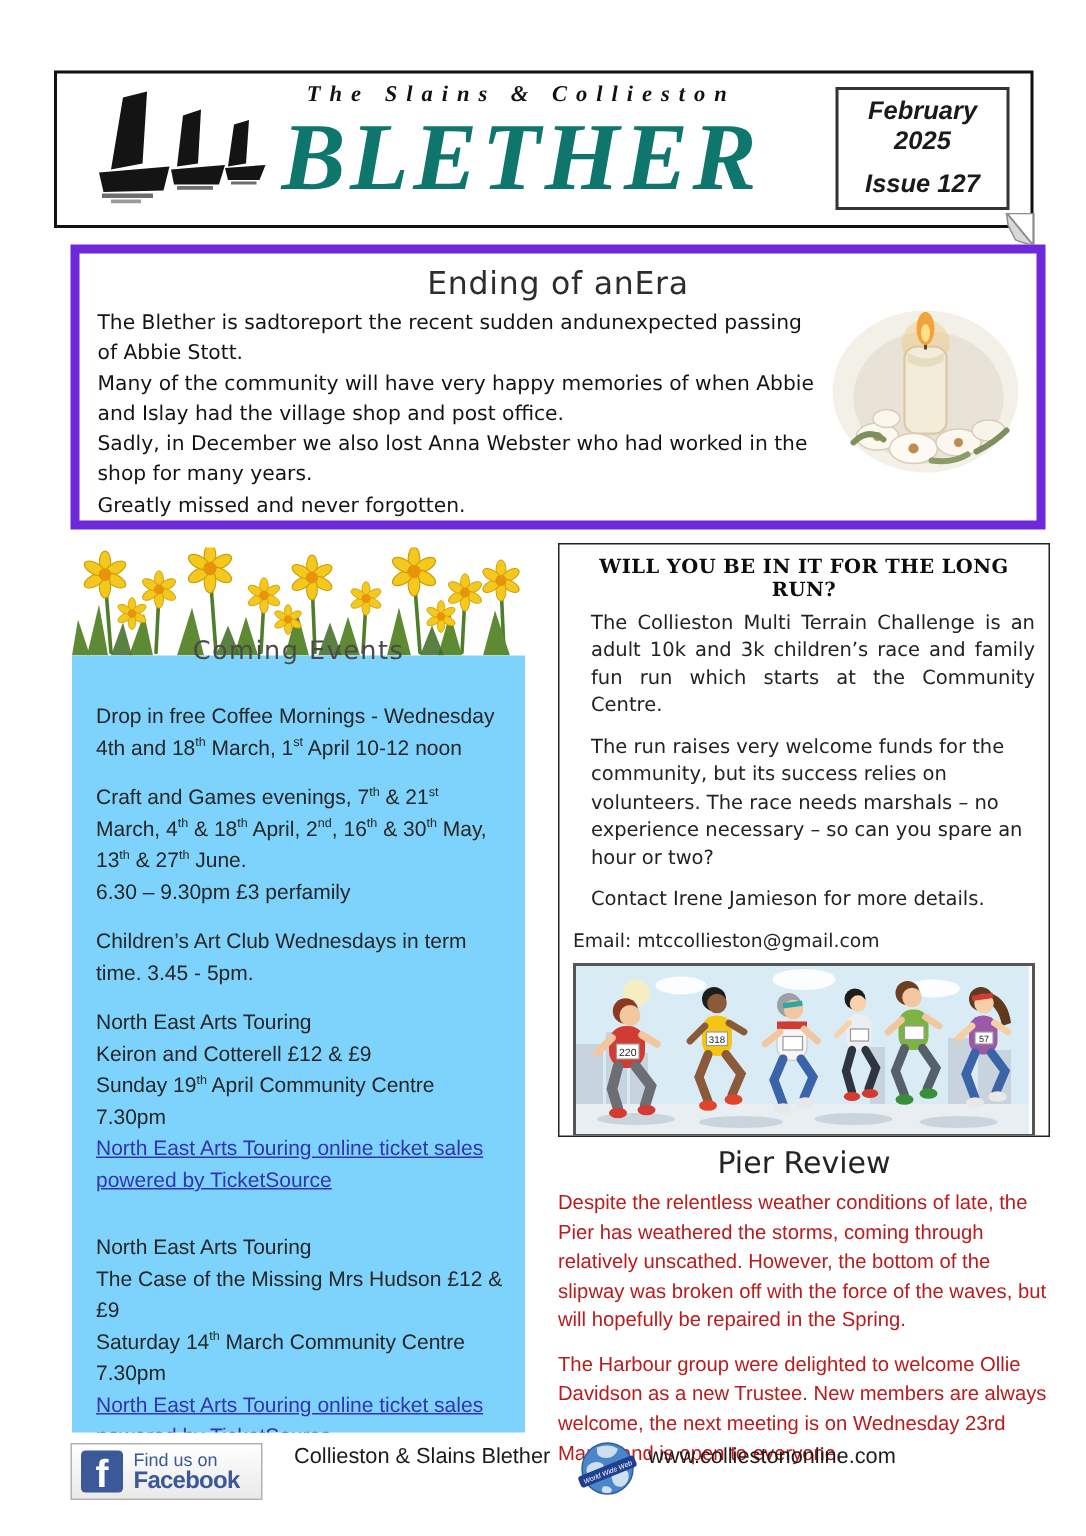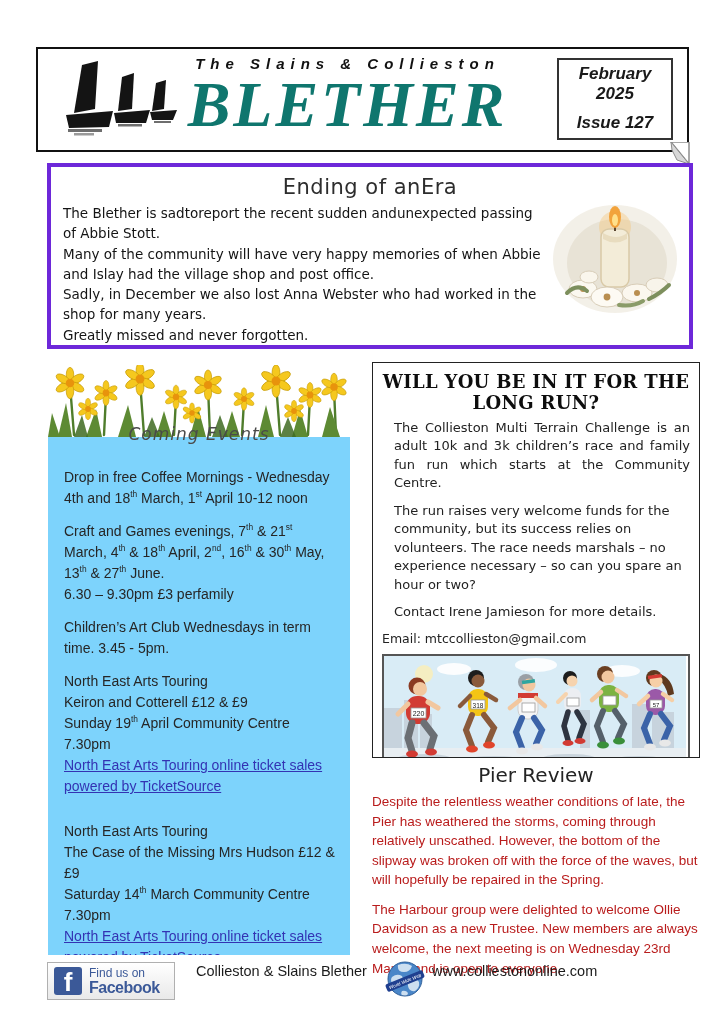--- a/index.html
+++ b/index.html
@@ -5,57 +5,57 @@
   html,body{margin:0;padding:0;background:#fff;}
   .page{position:relative;width:724px;height:1024px;background:#ffffff;overflow:hidden;
         font-family:"Liberation Sans",sans-serif;color:#1a1a1a;}
   sup{font-size:60%;line-height:0;}
 
   
   .masthead{position:absolute;left:36px;top:47px;width:649px;height:101px;
             border:2.5px solid #111;background:#fff;}
   .boats{position:absolute;left:22px;top:8px;}
   .mast-center{position:absolute;left:120px;right:150px;top:6px;text-align:center;}
-  .kicker{font-family:Liberation Sans, sans-serif;font-weight:bold;font-style:italic;
+  .kicker{font-family:Liberation Serif, serif;font-weight:bold;font-style:italic;
           font-size:15px;letter-spacing:6px;color:#111;white-space:nowrap;}
   .blether{font-family:Liberation Serif, serif;font-weight:bold;font-style:italic;
            font-size:64px;letter-spacing:3px;color:#0f766e;line-height:1.02;white-space:nowrap;}
   .issue-box{position:absolute;right:14px;top:9px;width:112px;height:74px;
              border:2px solid #333;text-align:center;font-weight:bold;font-style:italic;
              font-size:17px;padding-top:4px;background:#fff;}
   .issue-box .iss{margin-top:9px;}
   .fold{position:absolute;right:-4px;bottom:-16px;}
 
   
   .obit{position:absolute;left:47px;top:163px;width:638px;height:178px;
-        border:4px solid #6d28d9;background:#fff;}
+        border:6px solid #6d28d9;background:#fff;}
   .obit-title{text-align:center;font-family:"DejaVu Sans",sans-serif;font-size:21px;
               color:#2d2d2d;margin-top:8px;letter-spacing:0.5px;}
   .obit-body{font-family:"DejaVu Sans",sans-serif;font-size:13.5px;line-height:1.5;
              padding:4px 148px 0 12px;color:#141414;}
   .candle{position:absolute;right:4px;top:26px;}
 
   
   .daffodils{position:absolute;left:48px;top:365px;}
   .events-box{position:absolute;left:48px;top:437px;width:302px;height:518px;
               background:#7dd3fc;overflow:hidden;box-sizing:border-box;
               padding:4px 14px 0 16px;}
   .events-heading{position:absolute;left:48px;top:424px;width:302px;text-align:center;
-                  font-style:italic;font-family:"DejaVu Sans",sans-serif;
+                  font-family:"DejaVu Sans",sans-serif;
                   font-size:17px;color:#4a4a4a;letter-spacing:1px;}
   .ev-block{margin-top:12px;font-size:14px;line-height:1.5;color:#262626;}
   .ev-block:first-of-type{margin-top:26px;}
   .ev-link{color:#3333b3;text-decoration:underline;cursor:pointer;display:block;}
 
   
   .run-box{position:absolute;left:372px;top:362px;width:328px;height:396px;
            border:1.5px solid #222;box-sizing:border-box;background:#fff;
            display:flex;flex-direction:column;padding:6px 9px 8px 9px;overflow:hidden;}
   .run-head{text-align:center;font-family:"DejaVu Serif",serif;font-weight:bold;
-            font-size:18px;color:#0d0d0d;letter-spacing:0.3px;margin:2px 0 6px 0;}
+            font-size:13px;color:#0d0d0d;letter-spacing:0.3px;margin:2px 0 6px 0;}
   .run-p{font-family:"DejaVu Sans",sans-serif;font-size:13px;line-height:1.42;
          color:#222;margin:0 0 9px 12px;}
   .just{text-align:justify;}
   .run-email{font-family:"DejaVu Sans",sans-serif;font-size:12.5px;color:#222;margin:0 0 8px 0;}
   .runners-frame{margin-top:auto;border:2px solid #555;line-height:0;}
 
   
   .pier-head{position:absolute;left:372px;top:763px;width:328px;text-align:center;
              font-family:"DejaVu Sans",sans-serif;font-size:20px;color:#242424;}
   .pier-body{position:absolute;left:372px;top:792px;width:332px;

